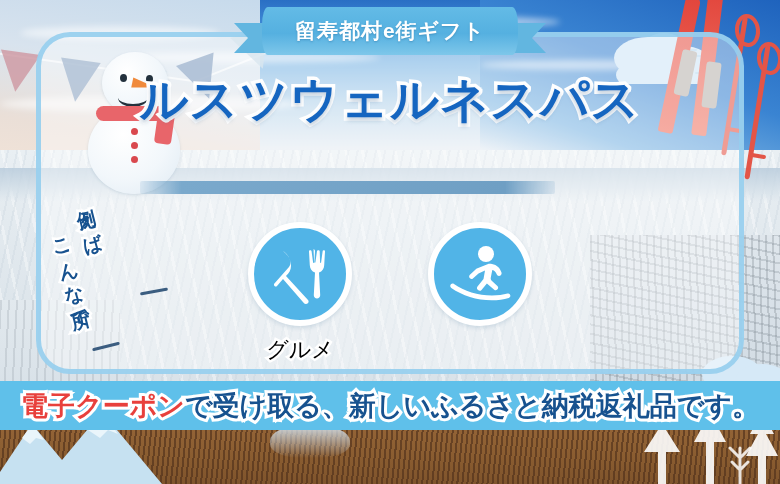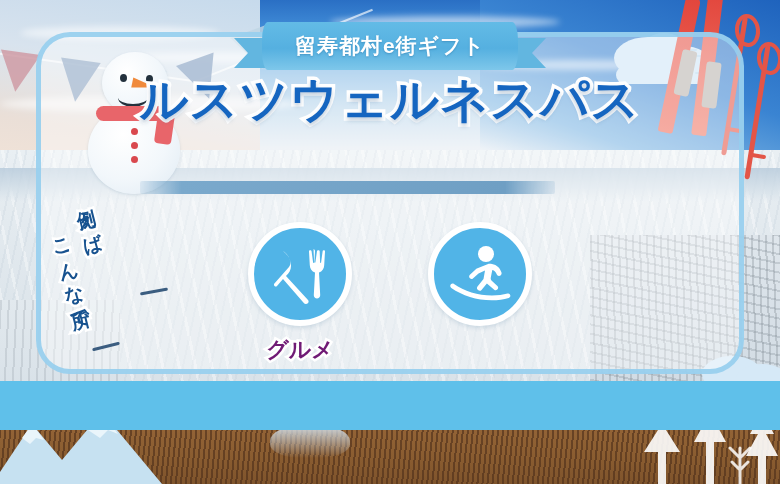--- a/index.html
+++ b/index.html
@@ -87,21 +87,21 @@
   
   .card{
     position:absolute;left:36px;top:32px;width:708px;height:342px;
     background:rgba(255,255,255,.42);
     border:5px solid rgba(150,206,238,.92);
     border-radius:34px;
     box-sizing:border-box;
   }
 
   
-  .ribbon-wrap{position:absolute;left:240px;top:20px;width:300px;height:52px;}
+  .ribbon-wrap{position:absolute;left:240px;top:5px;width:300px;height:52px;}
   .ribbon-tail{
     position:absolute;top:18px;width:42px;height:30px;background:#62b6e0;
   }
   .ribbon-tail.l{left:-6px;clip-path:polygon(0 0,100% 0,100% 100%,0 100%,14px 50%);}
   .ribbon-tail.r{right:-6px;clip-path:polygon(0 0,100% 0,calc(100% - 14px) 50%,100% 100%,0 100%);}
   .ribbon{
     position:absolute;left:22px;top:2px;width:256px;height:48px;
     background:linear-gradient(180deg,#63bbe6 0%,#55b0e0 55%,#7ec7ea 100%);
     border-radius:6px/18px;
     display:flex;align-items:center;justify-content:center;
@@ -158,21 +158,21 @@
   .icon-item{width:140px;text-align:center;}
   .circle{
     width:104px;height:104px;margin:0 auto;border-radius:50%;
     background:#51b4e7;border:6px solid #ffffff;
     box-sizing:border-box;
     display:flex;align-items:center;justify-content:center;
     box-shadow:0 2px 4px rgba(60,110,150,.18);
   }
   .circle svg{display:block;}
   .icon-label{
-    margin-top:9px;font-size:22px;font-weight:bold;color:#701a75;
+    margin-top:9px;font-size:22px;font-weight:normal;color:#000000;
     -webkit-text-stroke:5px #ffffff;paint-order:stroke fill;
     letter-spacing:0px;
   }
   .icon-label.small{font-size:19px;}
 
   
   .bottom-band{
     position:absolute;left:0;top:381px;width:780px;height:49px;
     background:#5fc0ea;
   }
@@ -333,14 +333,17 @@
       <path d="M18 92 L18 60 L4 60 L18 38 L8 38 L22 14 L36 38 L26 38 L40 60 L26 60 L26 92 Z"></path>
       <path d="M66 92 L66 50 L54 50 L66 28 L58 28 L70 6 L82 28 L74 28 L86 50 L74 50 L74 92 Z"></path>
       <path d="M118 92 L118 64 L106 64 L118 42 L110 42 L122 20 L134 42 L126 42 L138 64 L126 64 L126 92 Z"></path>
     </g>
     <g stroke="#ffffff" stroke-width="3" opacity="0.85" fill="none" stroke-linecap="round">
       <path d="M100 92 V56 M100 66 L90 56 M100 66 L110 56 M100 78 L92 70 M100 78 L108 70"></path>
     </g>
   </svg>
 
   <div class="bottom-band"></div>
+  <div class="bottom-text">
+    <span class="rd">電子クーポン</span><span class="nv">で受け取る、新しいふるさと納税返礼品です。</span>
+  </div>
 
 </div>
 
 </body></html>

